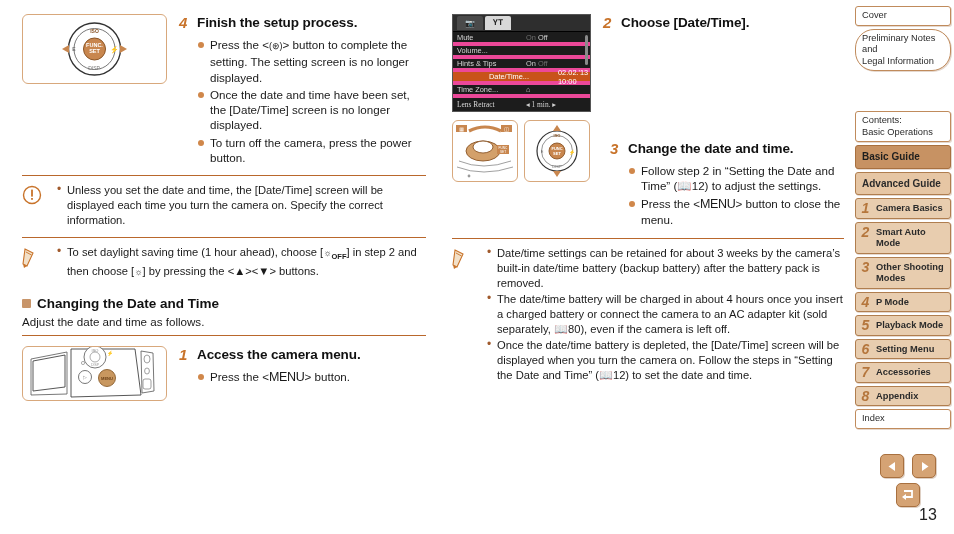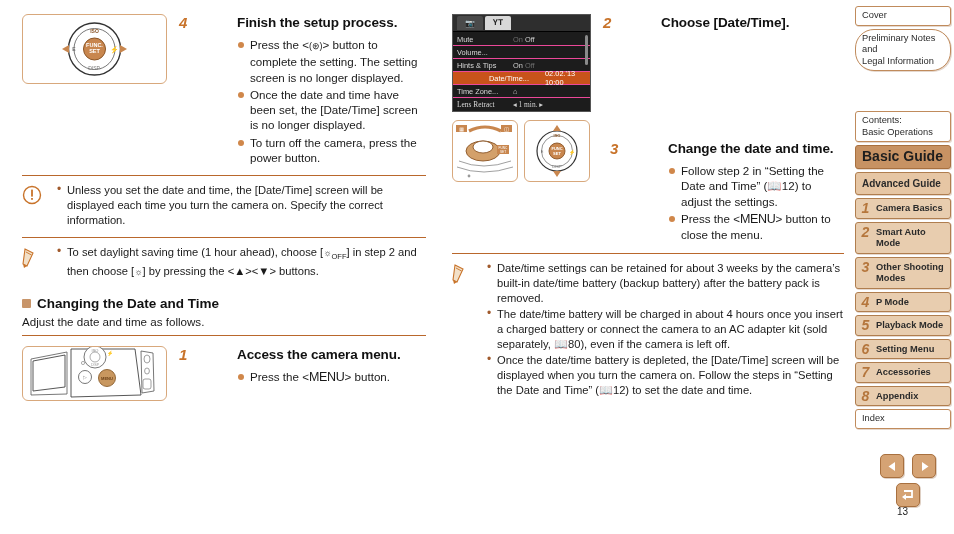--- a/index.html
+++ b/index.html
@@ -21,21 +21,21 @@
   .col-left  { position: absolute; left: 22px;  top: 14px; width: 404px; }
   .col-mid   { position: absolute; left: 452px; top: 14px; width: 392px; }
 
   
   .step { display: flex; align-items: flex-start; }
   .step-num {
     font-size: 15px; font-weight: bold; color: #c8732a;
     font-style: italic; width: 18px; flex: none;
     line-height: 18px; text-align: left;
   }
-  .step-body { flex: 1; margin-left: 40px; }
+  .step-body { flex: 1; }
   .step-title {
     font-size: 13.5px; font-weight: bold; color: #111;
     line-height: 18px; margin-bottom: 5px; letter-spacing: -0.1px;
   }
   .bullets { margin: 0; padding: 0; list-style: none; }
   .bullets li {
     position: relative; padding-left: 13px;
     font-size: 11.6px; line-height: 15.3px; color: #1a1a1a;
     margin-bottom: 2px;
   }
@@ -115,22 +115,22 @@
   .navbtns { position: absolute; left: 872px; top: 454px; width: 72px; }
   .navrow { display: flex; gap: 8px; justify-content: center; }
   .navbtn {
     width: 24px; height: 24px; border-radius: 5px;
     background: #d5a374; border: 1px solid #a8703f;
     display: flex; align-items: center; justify-content: center;
     box-shadow: 1px 1px 0 rgba(150,100,60,0.3);
   }
   .navbtn.center { margin: 5px auto 0 auto; }
   .pagenum {
-    position: absolute; left: 868px; top: 506px;
-    font-size: 10px; color: #222; width: 40px; text-align: right;
+    position: absolute; left: 908px; top: 506px;
+    font-size: 16px; color: #222; width: 40px; text-align: center;
   }
 
   
   .lcd {
     width: 139px; height: 98px; background: #1c1c1c;
     border: 1px solid #555; position: relative; overflow: hidden;
   }
   .lcd-tabs {
     height: 17px; background: #2e2e2e; display: flex; align-items: center;
     padding-left: 4px; gap: 2px; border-bottom: 1px solid #000;
@@ -138,25 +138,25 @@
   .lcd-tab {
     width: 26px; height: 14px; background: #4a4a4a; border-radius: 2px 2px 0 0;
     display: flex; align-items: center; justify-content: center;
     font-size: 8px; color: #ddd;
   }
   .lcd-tab.sel { background: #d8d8d8; color: #222; }
   .lcd-rows { padding: 1px 0 0 0; }
   .lcd-row {
     height: 13px; display: flex; align-items: center;
     font-size: 7.4px; color: #d8d8d8;
-    border-bottom: 1px solid #ec4899;
+    border-bottom: 4px solid #ec4899;
     padding: 0 4px;
   }
   .lcd-row .lbl { width: 56px; flex: none; }
-  .lcd-row .val { flex: 1; color: #cfcfcf; }
+  .lcd-row .val { flex: 1; color: #cfcfcf; margin-left: 13px; }
   .lcd-row .val .dim { color: #6f6f6f; }
   .lcd-row.hl { background: #c8531a; color: #fff; padding-left: 36px; }
   .lcd-row.hl .val { color: #fff; }
   .lcd-scroll {
     position: absolute; right: 2px; top: 20px; width: 3px; height: 30px;
     background: #8a8a8a; border-radius: 2px;
   }
 
   
   .dial-wrap { display: flex; align-items: center; justify-content: center; height: 100%; }
@@ -220,21 +220,21 @@
     <div class="note">
       <div class="note-icon">
         <svg width="18" height="22" viewBox="0 0 18 22">
           <polygon points="3,2 11,6 5,19 1,17" fill="#f2e0c8" stroke="#c8732a" stroke-width="1.1"></polygon>
           <polygon points="5,19 1,17 2,21" fill="#c8732a"></polygon>
           <line x1="4" y1="5" x2="9.5" y2="8" stroke="#c8732a" stroke-width="0.9"></line>
         </svg>
       </div>
       <div class="note-body">
         <ul>
-          <li>To set daylight saving time (1 hour ahead), choose [<span style="font-size:9px;">☼<sub>OFF</sub></span>] in step 2 and then choose [<span style="font-size:9px;">☼</span>] by pressing the &lt;▲&gt;&lt;▼&gt; buttons.</li>
+          <li>To set daylight saving time (1 hour ahead), choose [<span style="font-size:9px;font-weight:bold;">☼<sub>OFF</sub></span>] in step 2 and then choose [<span style="font-size:9px;">☼</span>] by pressing the &lt;▲&gt;&lt;▼&gt; buttons.</li>
         </ul>
       </div>
     </div>
 
     <div style="margin-top:14px;">
       <div class="sec-head">
         <div class="sec-square"></div>
         <div>Changing the Date and Time</div>
       </div>
       <div class="sec-sub">Adjust the date and time as follows.</div>
@@ -390,21 +390,21 @@
       </div>
     </div>
   </div>
 
   <div class="sidebar">
     <div class="side-item plain">Cover</div>
     <div class="side-item plain" style="white-space:pre-line;border-radius:19px;">Preliminary Notes and
 Legal Information</div>
     <div class="side-item plain" style="white-space:pre-line;margin-top:40px;">Contents:
 Basic Operations</div>
-    <div class="side-item active" style="padding:5px 6px; font-size:14px;">Basic Guide</div>
+    <div class="side-item active" style="padding:5px 6px; font-size:10px;">Basic Guide</div>
     <div class="side-item advanced" style="padding:5px 6px; font-size:10px;">Advanced Guide</div>
 
     <div class="side-item numbered">
       <span class="side-num">1</span>
       <span class="side-label">Camera Basics</span>
     </div>
     <div class="side-item numbered">
       <span class="side-num">2</span>
       <span class="side-label" style="white-space:pre-line;">Smart Auto
 Mode</span>

